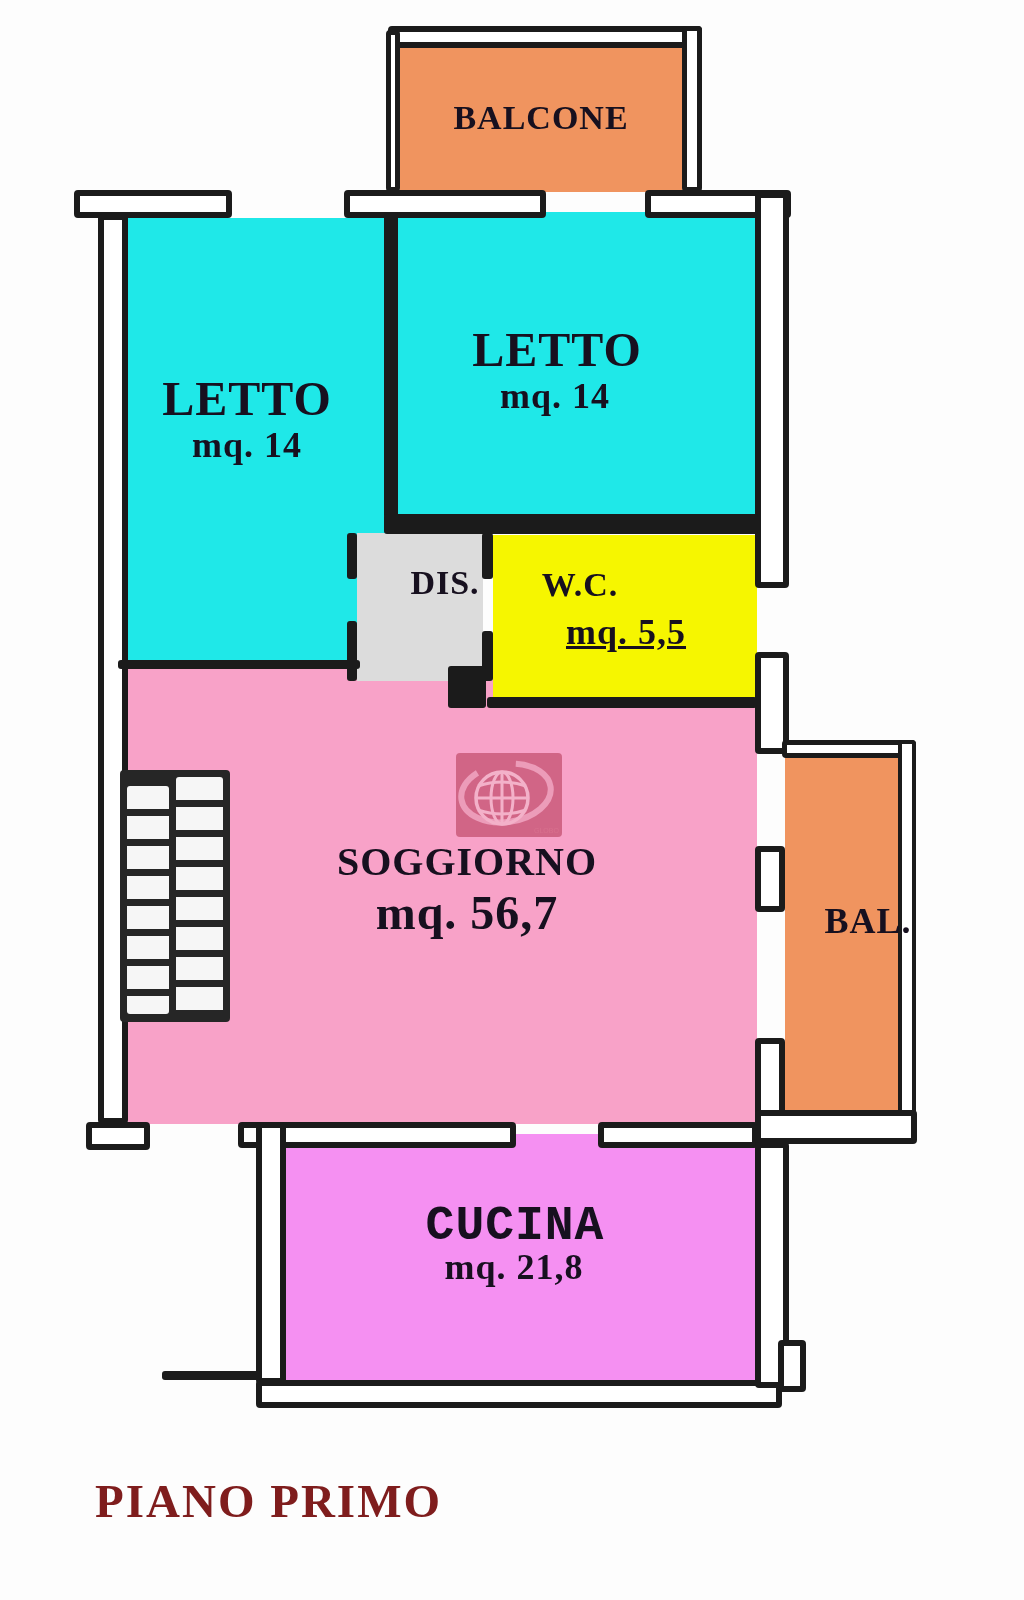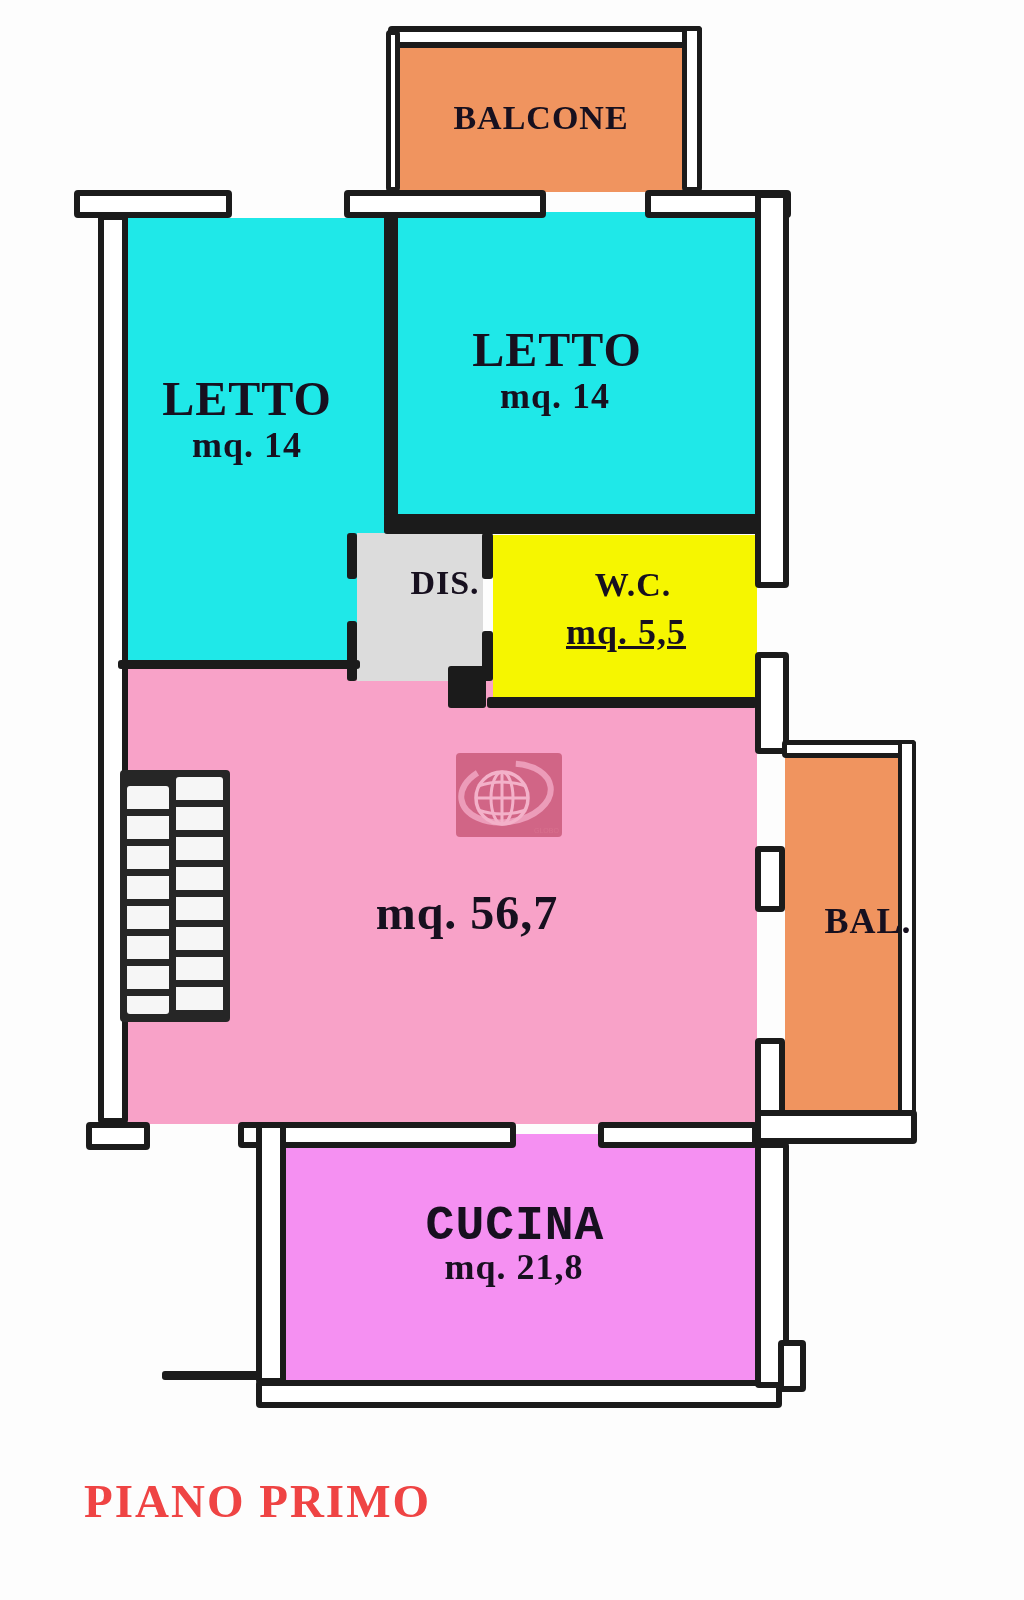--- a/index.html
+++ b/index.html
@@ -97,25 +97,26 @@
   <div class="lbl s34" style="left:541px;top:118px;">BALCONE</div>
 
   <div class="lbl s38" style="left:247px;top:399px;">LETTO</div>
   <div class="lbl s36" style="left:247px;top:445px;">mq. 14</div>
 
   <div class="lbl s38" style="left:557px;top:350px;">LETTO</div>
   <div class="lbl s36" style="left:555px;top:396px;">mq. 14</div>
 
   <div class="lbl s34" style="left:413px;top:583px;margin-left:32px;">DIS.</div>
 
-  <div class="lbl s34" style="left:633px;top:585px;">W.C.</div>
+  <div class="lbl s34" style="left:580px;top:585px;">W.C.</div>
   <div class="lbl s36" style="left:626px;top:632px;text-decoration:underline;">mq. 5,5</div>
 
+  <div class="lbl s40" style="left:467px;top:862px;">SOGGIORNO</div>
   <div class="lbl s38" style="left:467px;top:913px;">mq. 56,7</div>
 
   <div class="lbl s36" style="left:868px;top:921px;">BAL.</div>
 
   <div class="lbl s38" style="left:515px;top:1226px;font-family:Liberation Mono, monospace;">CUCINA</div>
   <div class="lbl s36" style="left:514px;top:1267px;">mq. 21,8</div>
 
-  <div id="floor-title" style="color: #ef4444;">PIANO PRIMO</div>
+  <div id="floor-title" style="color: #7f1d1d; margin-left: 11px;">PIANO PRIMO</div>
 
 </div>
 
 </body></html>

